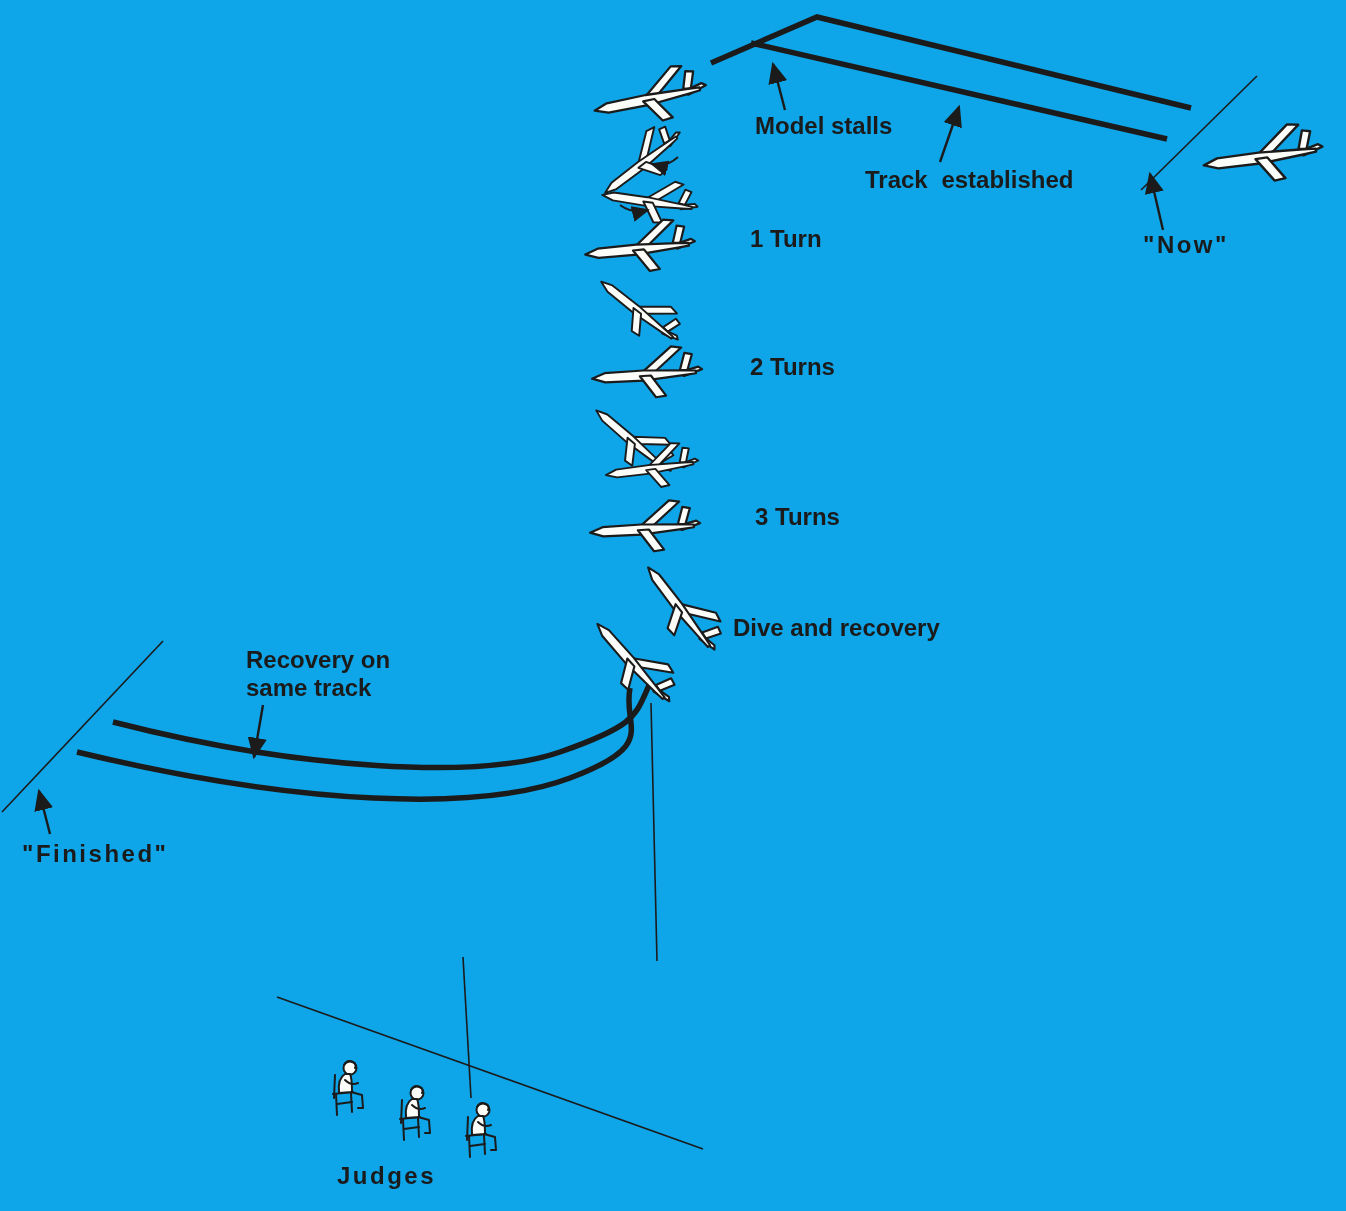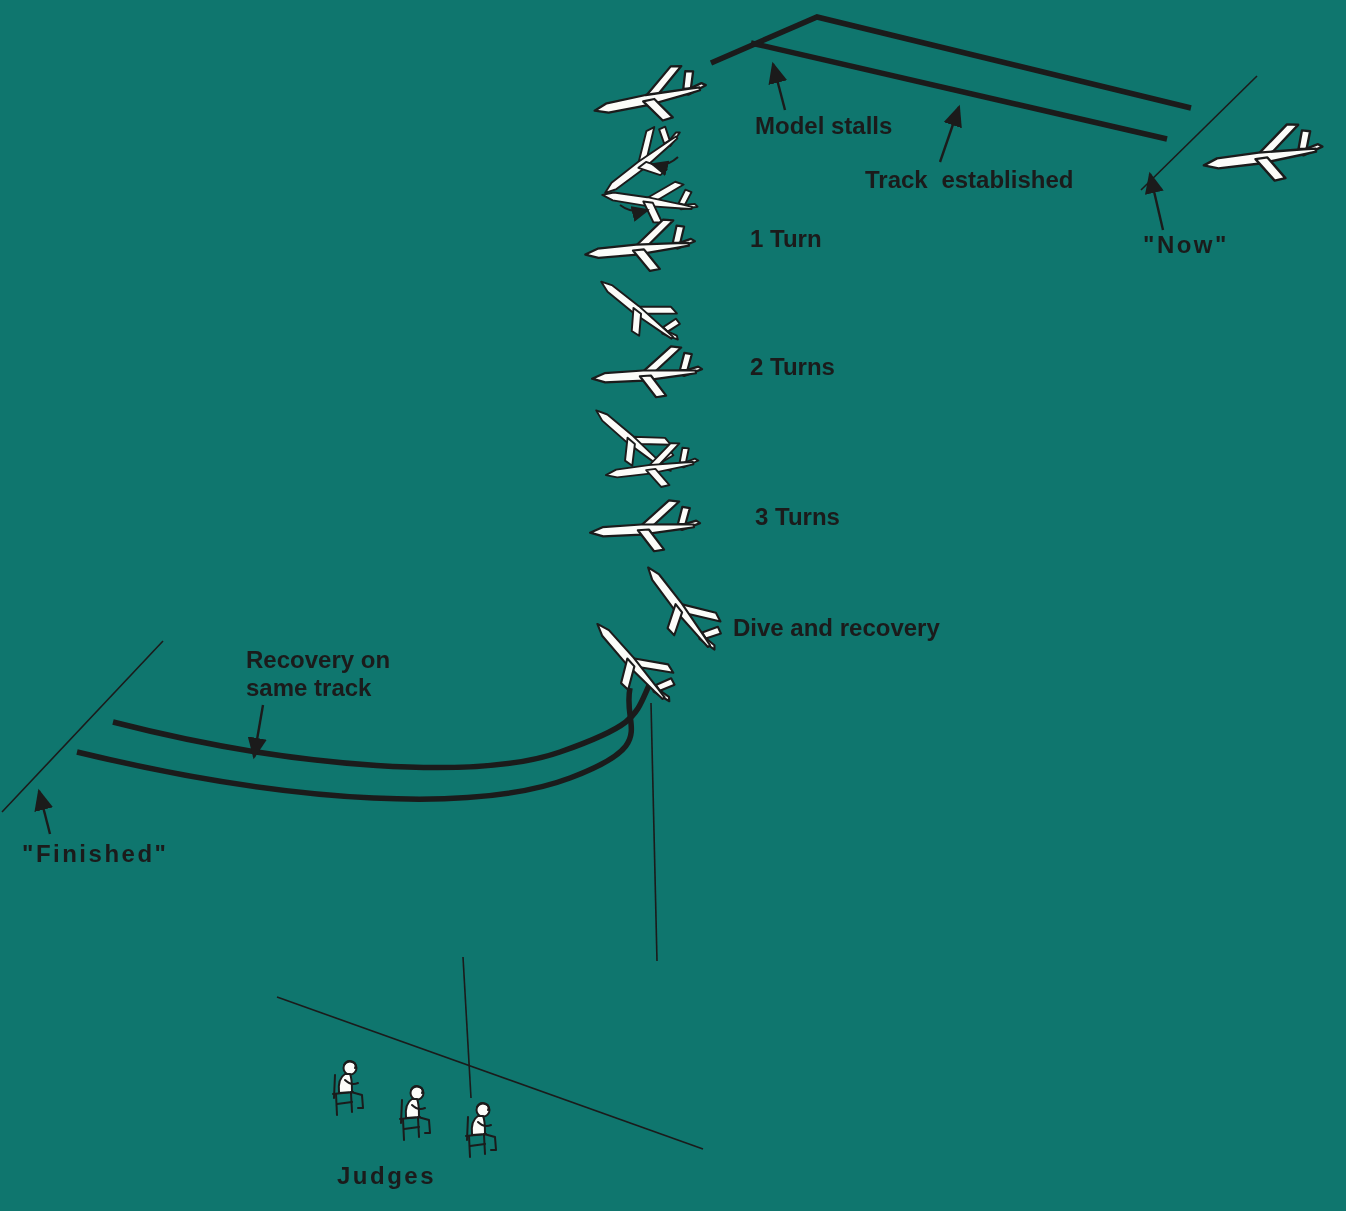--- a/index.html
+++ b/index.html
@@ -1,19 +1,19 @@
 <!DOCTYPE html>
 <html><head>
 <meta charset="utf-8">
 <style>
   html,body{margin:0;padding:0;background:#e9e9e9;}
   .stage{
     position:relative;
     width:1346px;height:1211px;
-    background:#0f766e;
+    background:#0ea5e9;
     font-family:"Liberation Sans", sans-serif;
     overflow:hidden;
   }
   svg{position:absolute;inset:0;display:block;}
   text{
     font-family:"Liberation Sans", sans-serif;
     font-weight:bold;
     font-size:24px;
     fill:#1b1b1b;
   }

